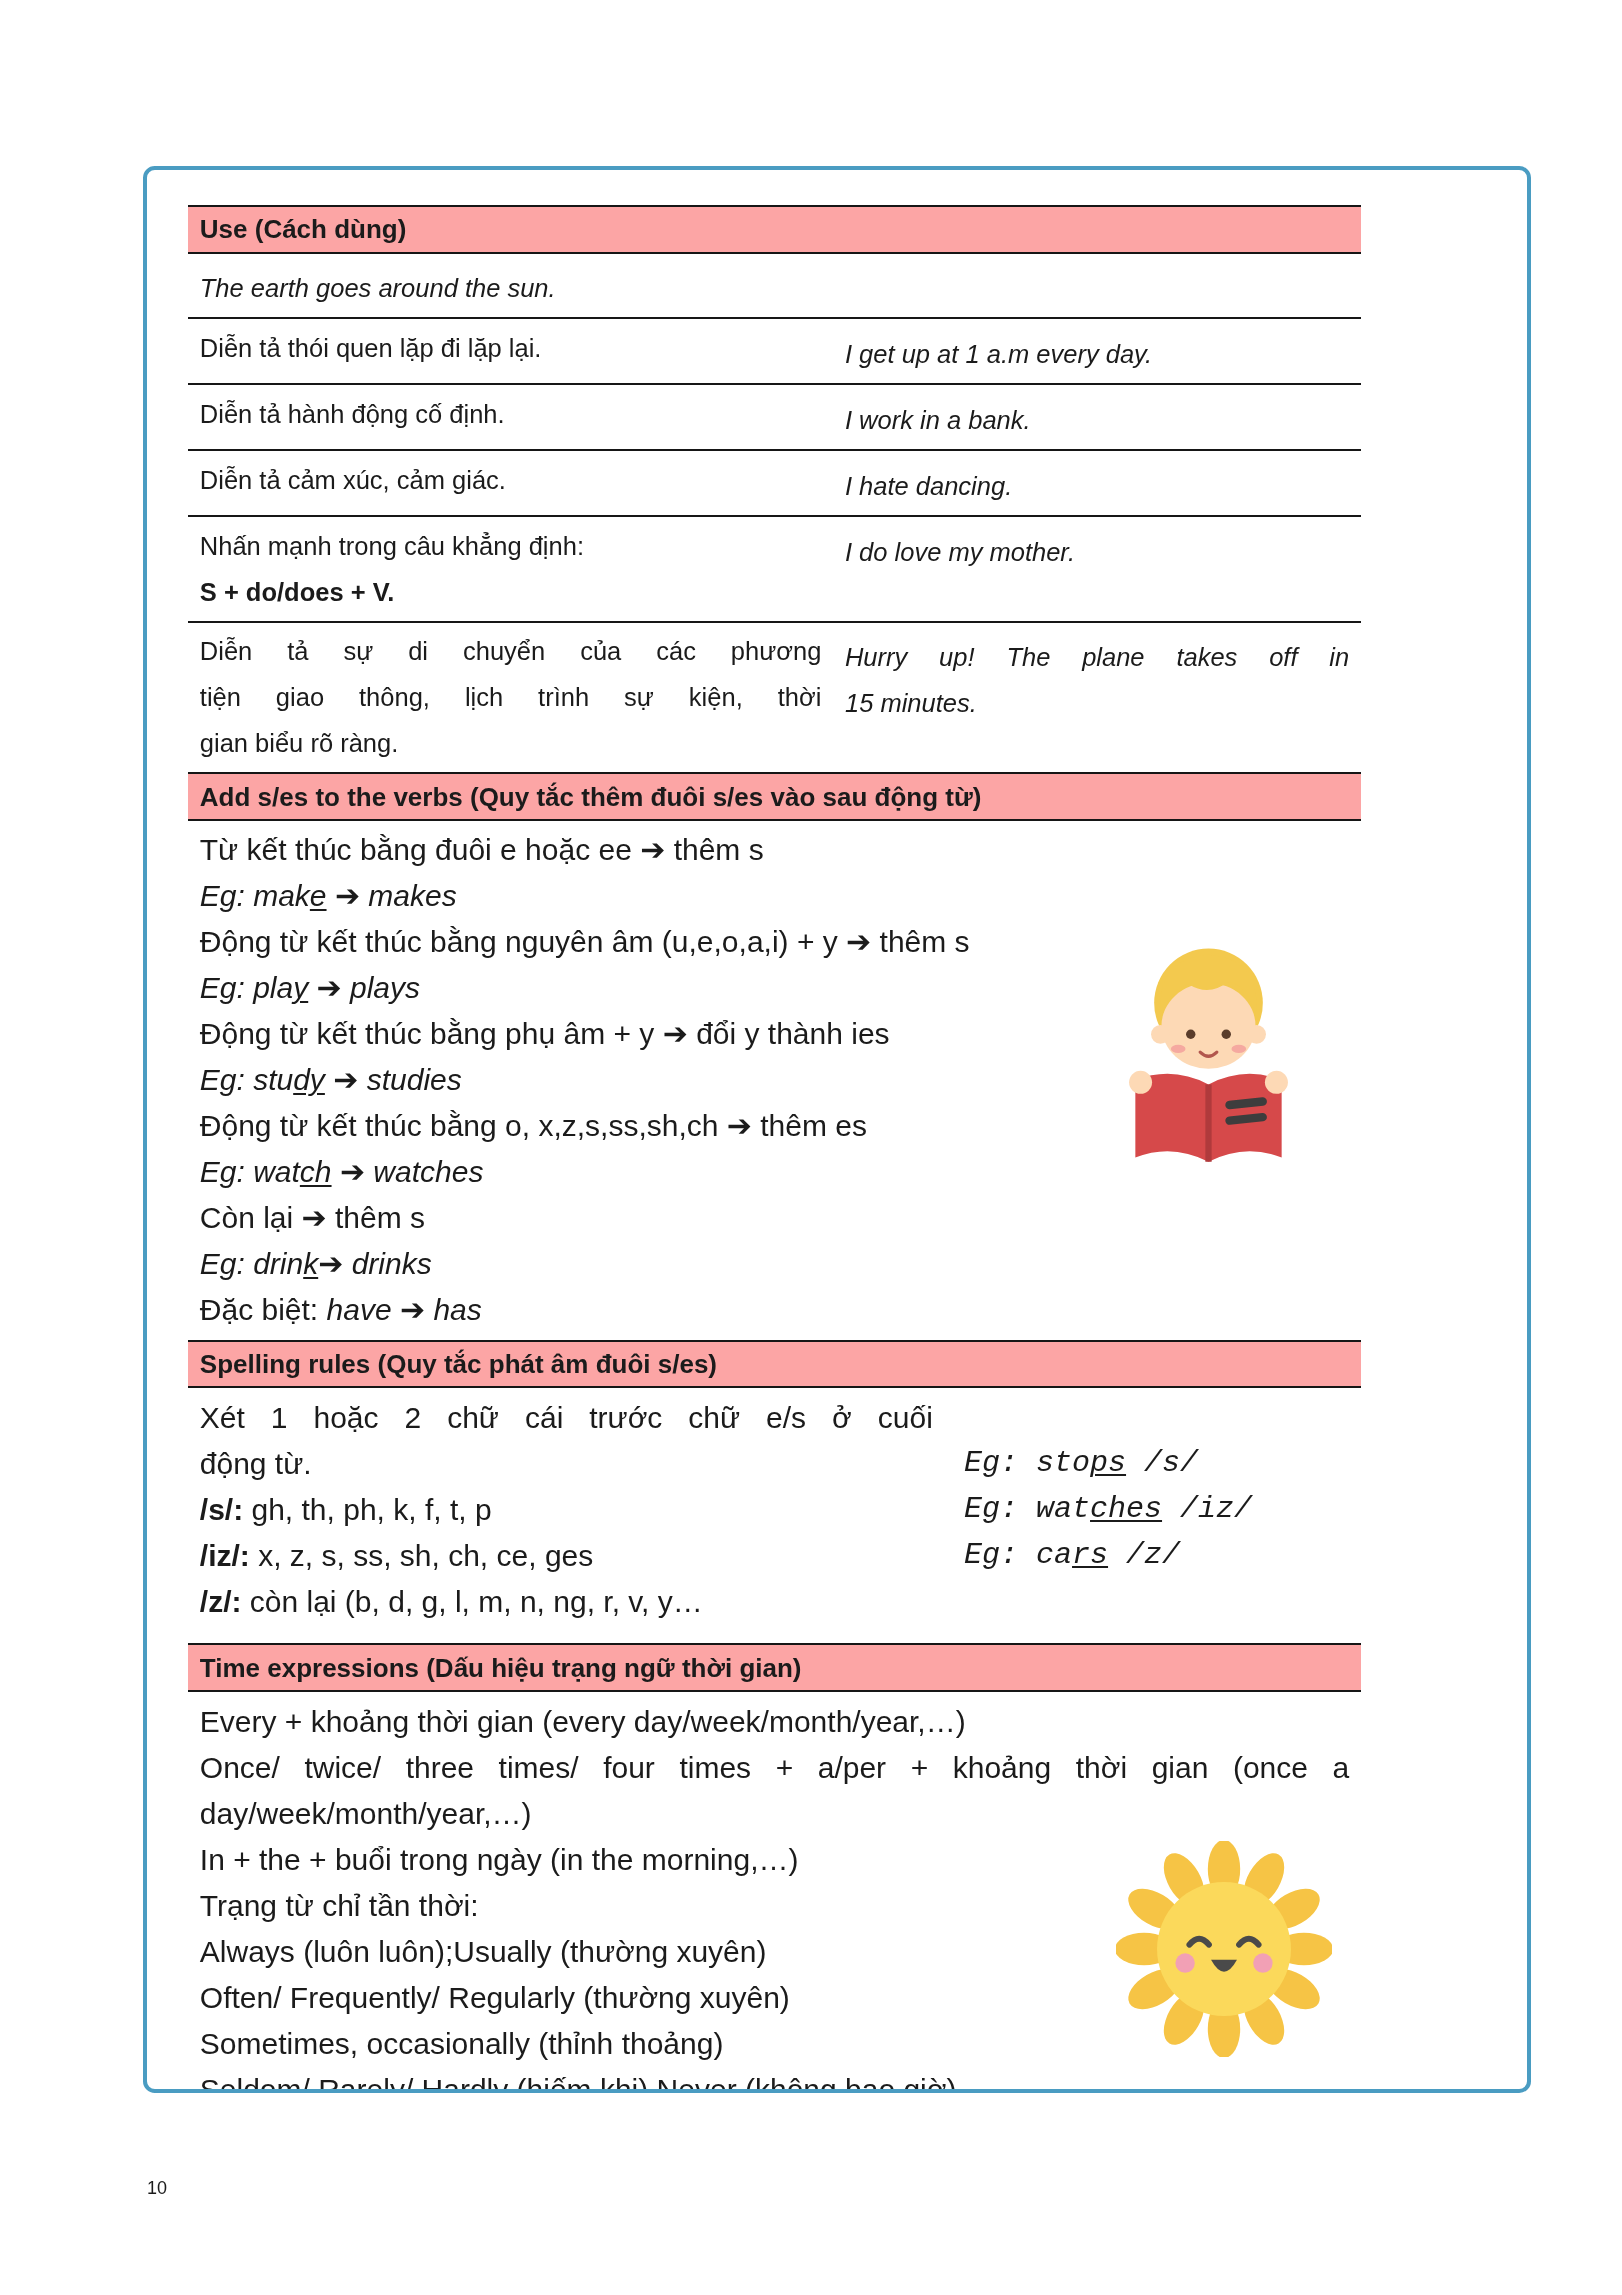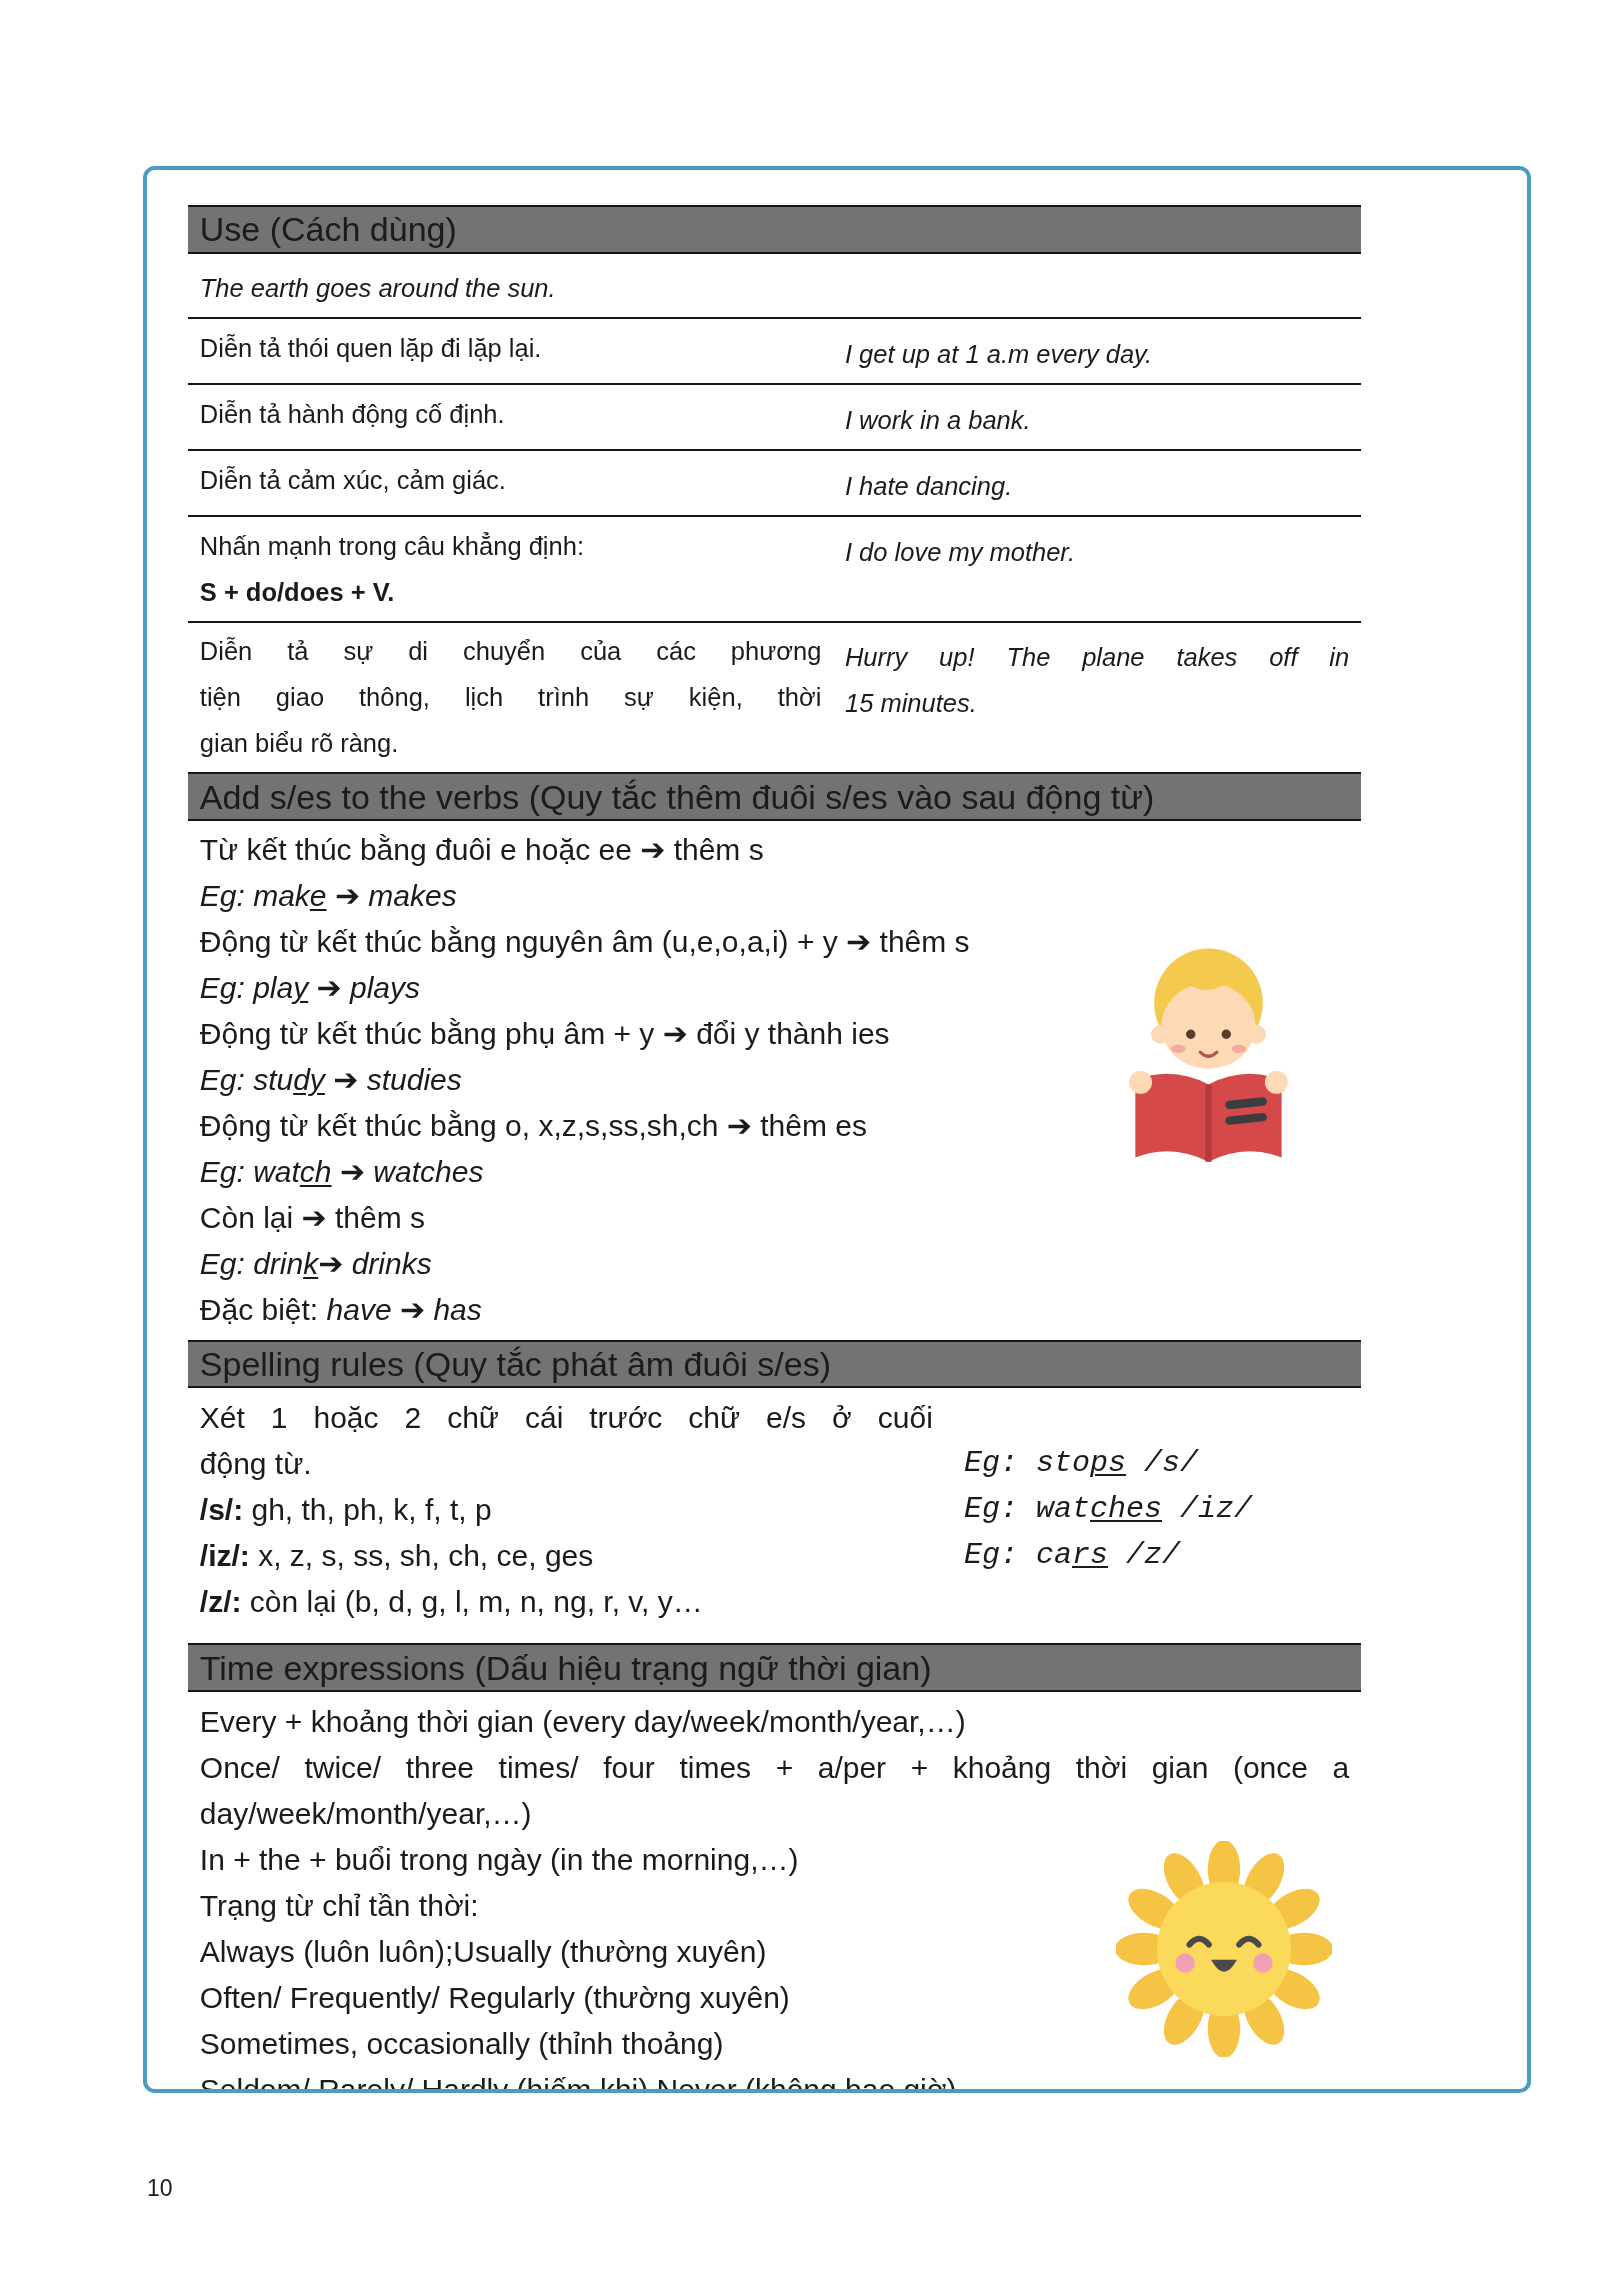--- a/index.html
+++ b/index.html
@@ -18,25 +18,25 @@
     border-radius:11.8px;
     box-sizing:border-box;
     overflow:hidden;
   }
   .content{
     position:relative;
     margin:35px 0 0 41px;
     width:1173px;
   }
   .bar{
-    background:#737373;
+    background:#fca5a5;
     border-top:2px solid #161616;
     border-bottom:2px solid #161616;
-    font-weight:normal;
-    font-size:34px;
+    font-weight:bold;
+    font-size:26px;
     line-height:42px;
     padding:1.3px 11.8px;
     box-sizing:border-box;
   }
   .table{width:100%;}
   .t-row{
     display:flex;
     align-items:flex-start;
     border-bottom:2px solid #161616;
   }
@@ -66,21 +66,21 @@
     text-underline-offset:3.3px;
   }
   .arr{font-style:normal;}
   .illus{position:absolute;}
   .illus.boy{left:957px;top:772px;width:209px;height:241px;}
   .illus.sun{left:969px;top:1671px;width:216px;height:216px;}
   .illus svg{width:100%;height:100%;display:block;}
   .page-number{
     position:absolute;
     left:147px;top:2173px;
-    font-size:23px;
+    font-size:18px;
     line-height:31px;
   }
 </style>
 </head>
 <body>
 
 <div class="page">
   <div class="frame">
     <div class="content">
 

